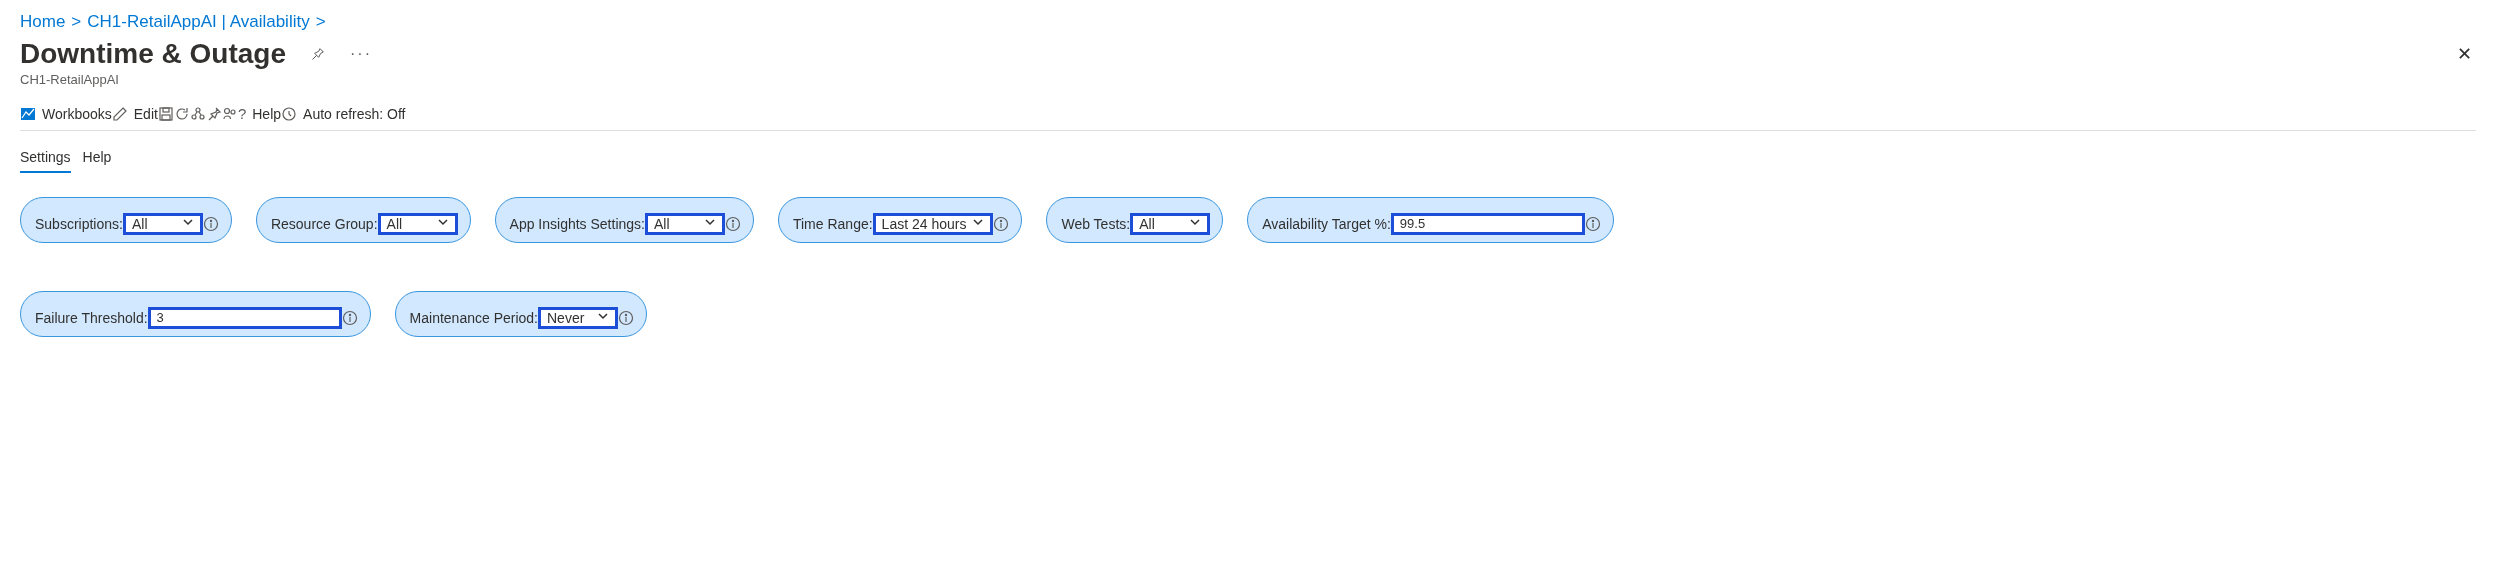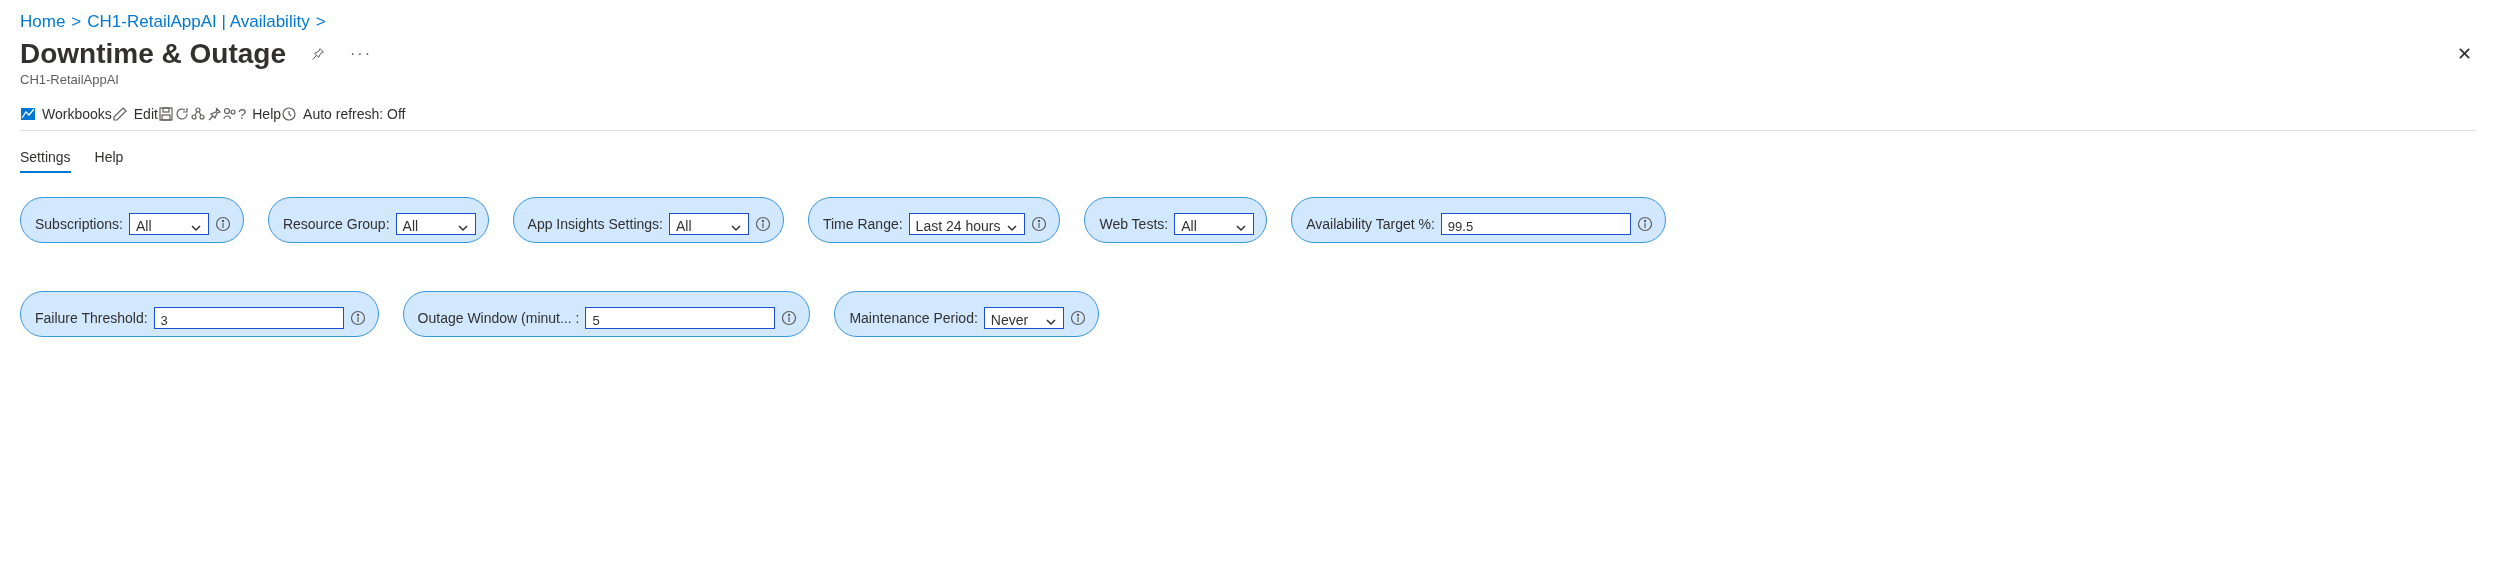--- a/index.html
+++ b/index.html
@@ -43,43 +43,43 @@
     gap: 0;
     padding: 10px 0 8px 0;
     border-bottom: 1px solid var(--border-light);
     margin-top: 8px;
   }
   .tb-item { display: inline-flex; align-items: center; gap: 6px; color: var(--text-dark); cursor: pointer; font-size: 14px; }
   .tb-item svg { width: 16px; height: 16px; }
   .tb-icon-only svg { width: 16px; height: 16px; }
 
   
-  .tabs { display: flex; gap: 24px; margin-top: 18px; border-bottom: none; }
+  .tabs { display: flex; gap: 12px; margin-top: 18px; border-bottom: none; }
   .tab { padding-bottom: 6px; cursor: pointer; color: var(--text-dark); }
   .tab.active { border-bottom: 2px solid var(--link-blue); font-weight: 400; }
 
   
   .pill-row { display: flex; flex-wrap: wrap; gap: 24px; margin-top: 24px; }
   .pill-row.second { margin-top: 48px; }
   .pill {
     display: inline-flex;
     align-items: center;
-    gap: 6px;
+    gap: 0;
     background: var(--pill-bg);
     border: 1px solid var(--pill-border);
     border-radius: 999px;
     padding: 12px 12px 4px 14px;
     height: 46px;
   }
   .pill-label { font-size: 14px; color: var(--text-dark); white-space: nowrap; }
   .pill-input-wrap {
     display: inline-flex;
-    align-items: flex-end;
+    align-items: flex-start;
     background: #fff;
-    border: 1px solid #1d4ed8;
+    border: 3px solid #1d4ed8;
     height: 22px;
     padding: 0 6px;
     gap: 6px;
   }
   .pill-input-wrap.sel { min-width: 80px; justify-content: space-between; }
   .pill-input-wrap.text { min-width: 140px; }
   .pill-input-wrap.text.wide { min-width: 170px; }
   .pill-input-wrap input {
     border: none; outline: none; font-size: 13px; width: 100%; padding: 0;
     background: transparent; color: var(--text-dark);
@@ -268,31 +268,20 @@
       <span class="pill-input-wrap text wide">
         <input type="text" value="3" style="">
       </span>
       <svg class="info-icon" viewBox="0 0 16 16" fill="none" stroke="#605e5c" stroke-width="1.2">
           <circle cx="8" cy="8" r="6.5"></circle>
           <circle cx="8" cy="5" r="0.6" fill="#605e5c"></circle>
           <path d="M8 7v5"></path>
         </svg>
     </div>
 
-    <div class="pill">
-      <span class="pill-label">Outage Window (minut...  :</span>
-      <span class="pill-input-wrap text">
-        <input type="text" value="5" style="">
-      </span>
-      <svg class="info-icon" viewBox="0 0 16 16" fill="none" stroke="#605e5c" stroke-width="1.2">
-          <circle cx="8" cy="8" r="6.5"></circle>
-          <circle cx="8" cy="5" r="0.6" fill="#605e5c"></circle>
-          <path d="M8 7v5"></path>
-        </svg>
-    </div>
 
     <div class="pill">
       <span class="pill-label">Maintenance Period:</span>
       <span class="pill-input-wrap sel">
         <span>Never</span>
         <svg class="chev" viewBox="0 0 12 12" fill="none" stroke="#323130" stroke-width="1.5">
             <path d="M2 4l4 4 4-4"></path>
           </svg>
       </span>
       <svg class="info-icon" viewBox="0 0 16 16" fill="none" stroke="#605e5c" stroke-width="1.2">

